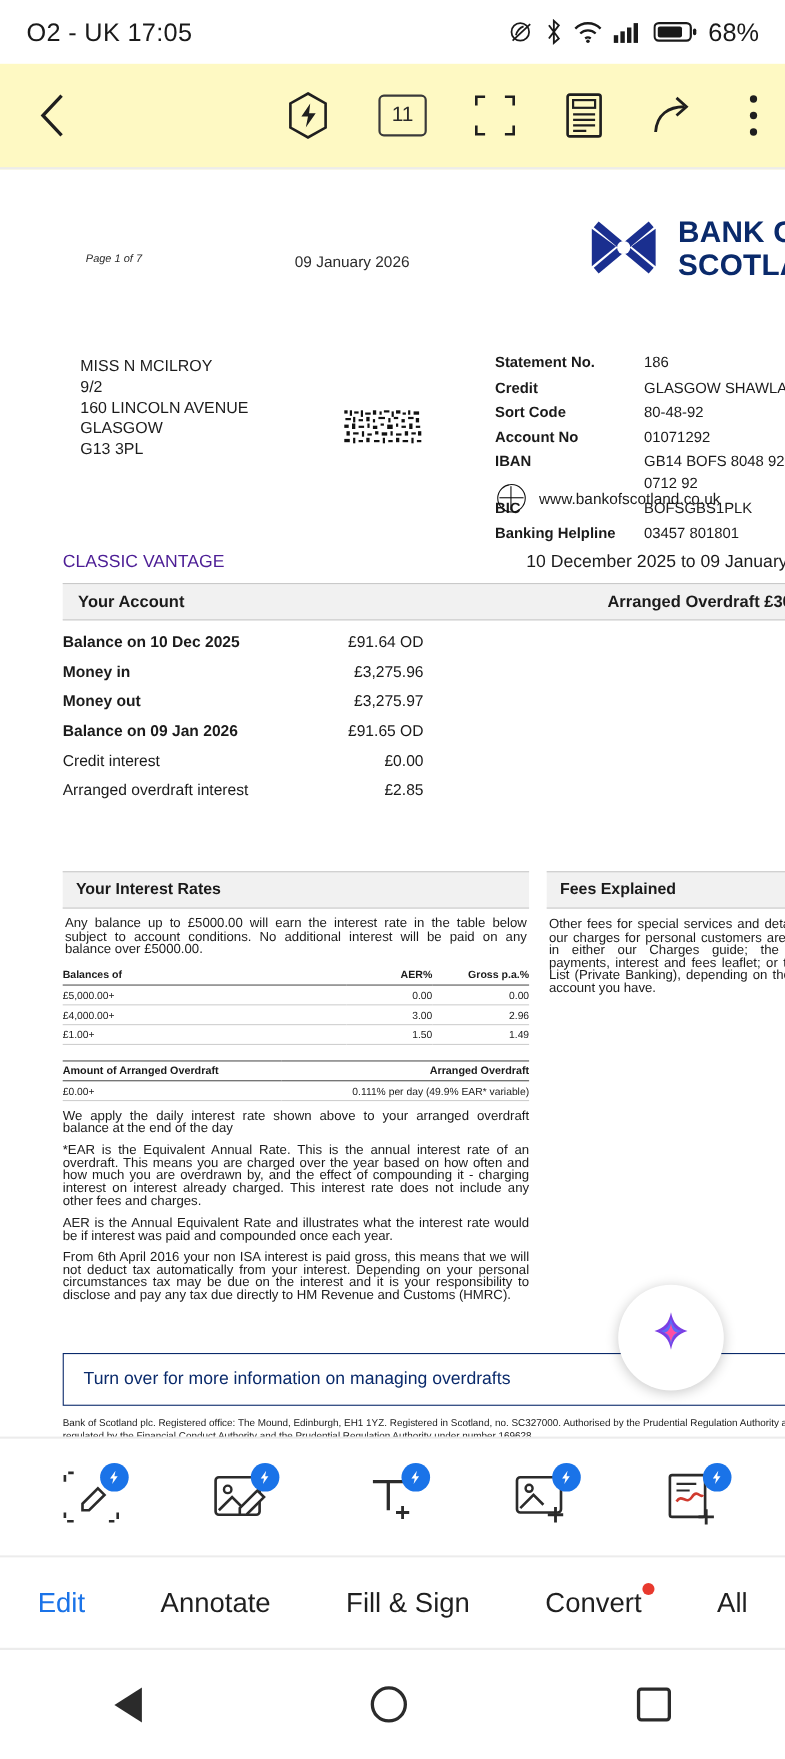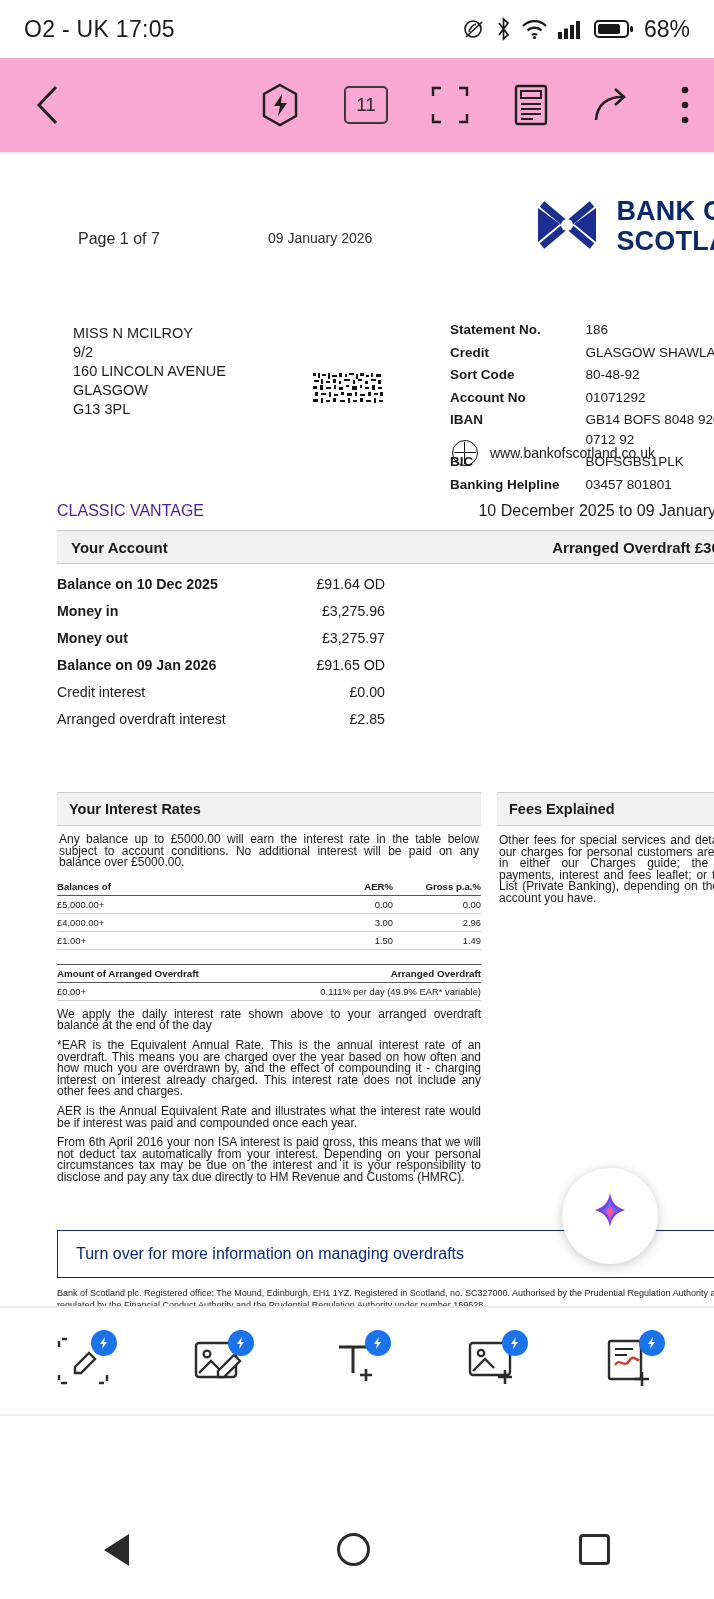--- a/index.html
+++ b/index.html
@@ -16,21 +16,21 @@
     height: 58px; display: flex; align-items: center; justify-content: space-between;
     padding: 0 24px; background: #fff;
   }
   .status-left { font-size: 23px; color: #1a1a1a; letter-spacing: .3px; }
   .status-right { display: flex; align-items: center; gap: 9px; }
   .status-right .ico { display: inline-flex; align-items: center; }
   .batt-txt { font-size: 23px; color: #1a1a1a; margin-left: 1px; }
 
   
   .toolbar {
-    height: 96px; display: flex; align-items: center; background: #f9a8d4;
+    height: 96px; display: flex; align-items: center; background: #fef9c3;
     padding: 0 22px; border-bottom: 2px solid #ececec;
   }
   .tb-btn { display: flex; align-items: center; justify-content: center; }
   .tb-back { width: 54px; }
   .tb-spacer { flex: 1; }
   .tb-group { display: flex; align-items: center; gap: 42px; }
   .page-badge {
     width: 44px; height: 38px; border: 2px solid #3a3a3a; border-radius: 5px;
     display: flex; align-items: center; justify-content: center;
     font-size: 19px; color: #2b2b2b;
@@ -42,21 +42,21 @@
     background: #fff; overflow: hidden; border-bottom: 2px solid #ececec;
   }
   .page {
     position: absolute; top: 16px; left: 0; width: 760px; height: 1120px;
     background: #fff;
     font-family: "Liberation Sans", sans-serif;
     color: #1a1a1a;
   }
 
   .doc-head { position: relative; height: 110px; }
-  .pageno { position: absolute; left: 78px; top: 58px; font-size: 16px; color: #2b2b2b; }
+  .pageno { position: absolute; left: 78px; top: 58px; font-size: 10px; color: #2b2b2b; font-style: italic; }
   .docdate { position: absolute; left: 268px; top: 58px; font-size: 14px; color: #2b2b2b; }
   .bank-logo { position: absolute; right: -8px; top: 24px; display: flex; align-items: center; gap: 12px; }
   .logo-mark { width: 74px; height: 56px; position: relative; }
   .logo-name { font-size: 27px; line-height: 30px; font-weight: 700; color: #0a2a6b; letter-spacing: .2px; }
 
   .addr { position: absolute; left: 73px; top: 152px; font-size: 14.5px; line-height: 19px; color: #1b1b1b; }
   .barcode { position: absolute; left: 312px; top: 200px; width: 72px; height: 34px; }
   .meta { position: absolute; left: 450px; top: 148px; font-size: 13.5px; line-height: 19.5px; }
   .meta table { border-collapse: collapse; }
   .meta td { padding: 0 0 3px 0; vertical-align: top; }
@@ -536,20 +536,30 @@
         <path d="M34 46h14M41 39v14" fill="none" stroke="#2b2b2b" stroke-width="2.6"></path>
       </svg>
       <span class="badge">
         <svg width="14" height="14" viewBox="0 0 14 14">
             <path d="M8 1L3 8h3l-1 5 5-7H7z" fill="#fff"></path>
           </svg>
       </span>
     </div>
   </div>
 
+  <div class="tabbar">
+    <div class="tab active">Edit</div>
+    <div class="tab">Annotate</div>
+    <div class="tab">Fill &amp; Sign</div>
+    <div class="tab">
+      <span>Convert</span>
+      <span class="dot"></span>
+    </div>
+    <div class="tab">All</div>
+  </div>
 
   <div class="navbar">
     <div class="nav-tri"></div>
     <div class="nav-cir"></div>
     <div class="nav-sq"></div>
   </div>
 
 </div>
 
 </body></html>

